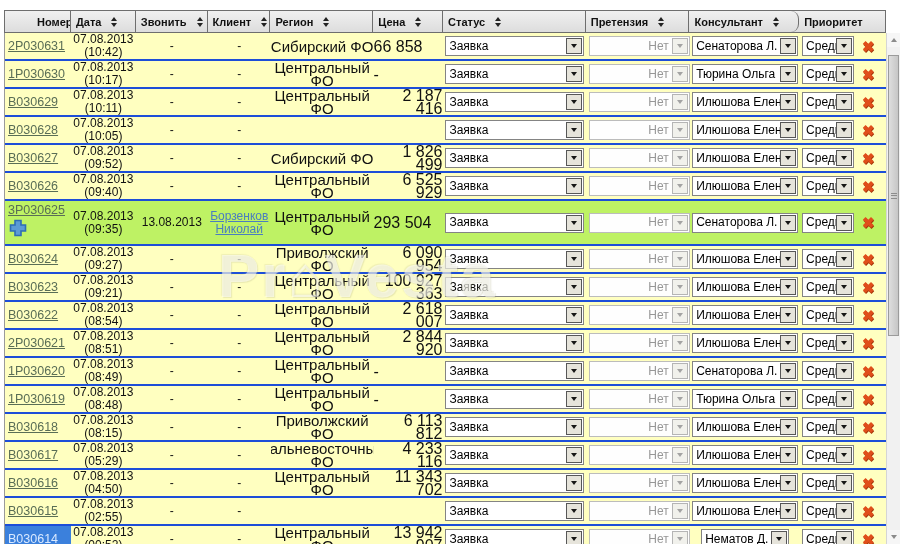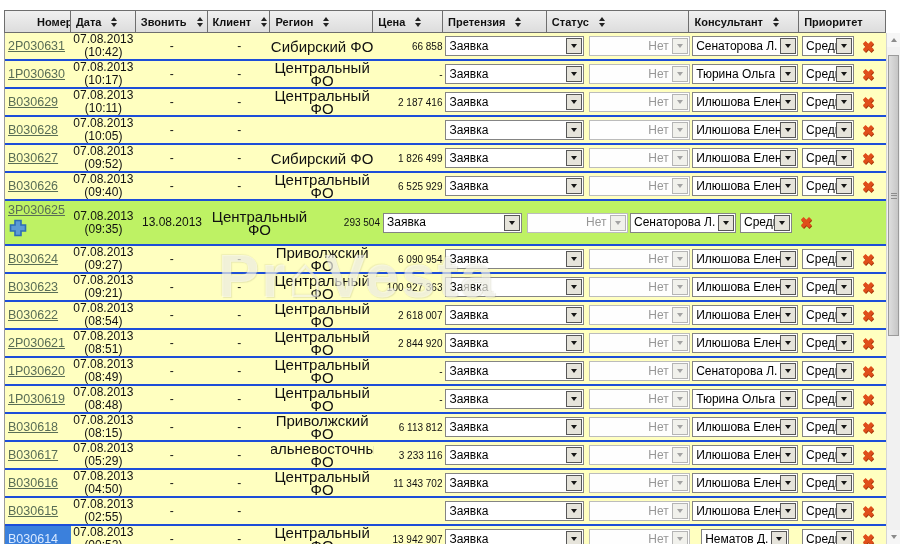--- a/index.html
+++ b/index.html
@@ -21,21 +21,21 @@
   .row{display:flex;background:#ffffc0;border-bottom:2px solid #1d4ed8;box-sizing:border-box;height:28px;}
   .row.white{background:#bef264;}
   .row.tall{height:45px;}
   .cell{display:flex;align-items:center;justify-content:center;box-sizing:border-box;
         font-size:12px;line-height:13px;overflow:hidden;}
   .c0{width:66px;flex-direction:column;align-items:flex-start;justify-content:center;padding-left:3px;}
   .c1{width:65px;flex-direction:column;}
   .c2{width:72px;}
   .c3{width:63px;flex-direction:column;text-align:center;}
   .c4{width:103px;text-align:center;font-size:15px;}
-  .c5{width:70px;justify-content:flex-end;text-align:right;font-size:10px;padding-right:1px;}
+  .c5{width:70px;justify-content:flex-start;text-align:right;font-size:16px;padding-right:1px;}
   .c6{width:143px;}
   .c7{width:104px;text-align:right;}
   .c8{width:110px;}
   .c9{width:86px;justify-content:flex-start;padding-left:2px;}
   .numlink{font-size:12.5px;color:#5a6e56;text-decoration:underline;cursor:pointer;}
   .numcell-selected{background:#3b80dc;}
   .numcell-selected .numlink{color:#d9e9ff;}
   .clientlink{color:#4a7dc0;text-decoration:underline;cursor:pointer;text-align:center;}
   .plus{margin-top:1px;cursor:pointer;}
   
@@ -119,35 +119,35 @@
             <i class="dn"></i>
           </span>
         </div>
         <div class="th" style="width: 70px;">
           <span>Цена</span>
           <span class="sort">
             <i class="up"></i>
             <i class="dn"></i>
           </span>
         </div>
+        <div class="th" style="width: 143px;">
+          <span>Статус</span>
+          <span class="sort">
+            <i class="up"></i>
+            <i class="dn"></i>
+          </span>
+        </div>
         <div class="th" style="width: 104px;">
           <span>Претензия</span>
           <span class="sort">
             <i class="up"></i>
             <i class="dn"></i>
           </span>
         </div>
-        <div class="th" style="width: 143px;">
-          <span>Статус</span>
-          <span class="sort">
-            <i class="up"></i>
-            <i class="dn"></i>
-          </span>
-        </div>
-        <div class="th" style="width: 110px;">
+        <div class="th" style="width: 110px; border-radius: 8px;">
           <span>Консультант</span>
           <span class="sort">
             <i class="up"></i>
             <i class="dn"></i>
           </span>
         </div>
         <div class="th" style="width: 86px; gap: 20px;">
           <span>Приоритет</span>
           <span class="sort">
             <i class="up"></i>
@@ -487,20 +487,23 @@
                 <path d="M7 2.5h6v4.5h4.5v6H13v4.5H7V13H2.5V7H7z" fill="#5b9bd5" stroke="#2e6db4" stroke-width="1.6"></path>
               </svg></span>
           </div>
           <div class="cell c1">
             <div>07.08.2013</div>
             <div>(09:35)</div>
           </div>
           <div class="cell c2">
             <span>13.08.2013</span>
           </div>
+          <div class="cell c3">
+            <a class="clientlink">Борзенков Николай</a>
+          </div>
           <div class="cell c4">
             <span>Центральный ФО</span>
           </div>
           <div class="cell c5">
             <span>293 504</span>
           </div>
           <div class="cell c6">
             <div class="combo">
               <span class="txt">Заявка</span>
               <span class="btn">
@@ -923,21 +926,21 @@
           <div class="cell c2">
             <span>-</span>
           </div>
           <div class="cell c3">
             <span>-</span>
           </div>
           <div class="cell c4">
             <span>Дальневосточный ФО</span>
           </div>
           <div class="cell c5">
-            <span>3 233 116</span>
+            <span>4 233 116</span>
           </div>
           <div class="cell c6">
             <div class="combo">
               <span class="txt">Заявка</span>
               <span class="btn">
                 <i class="arr"></i>
               </span>
             </div>
           </div>
           <div class="cell c7">

